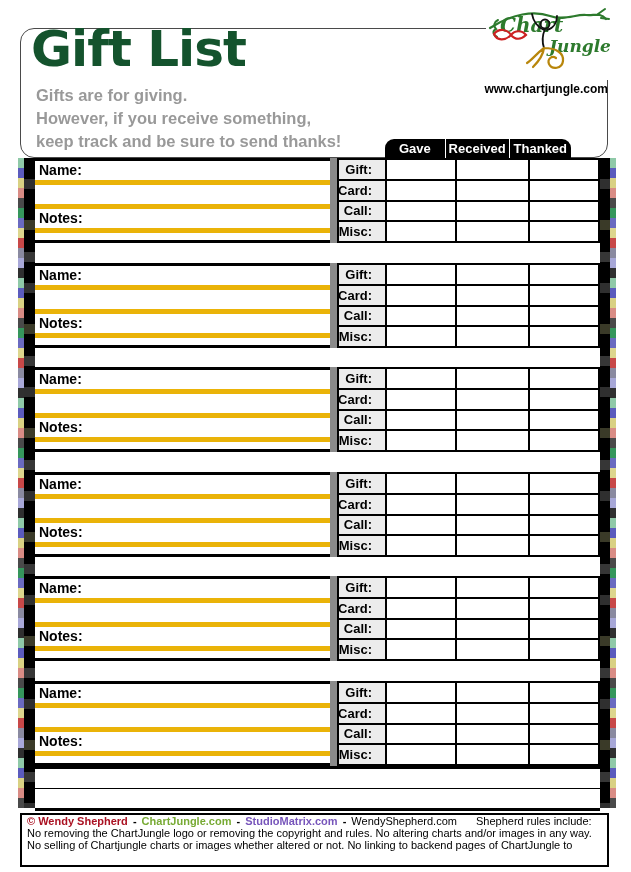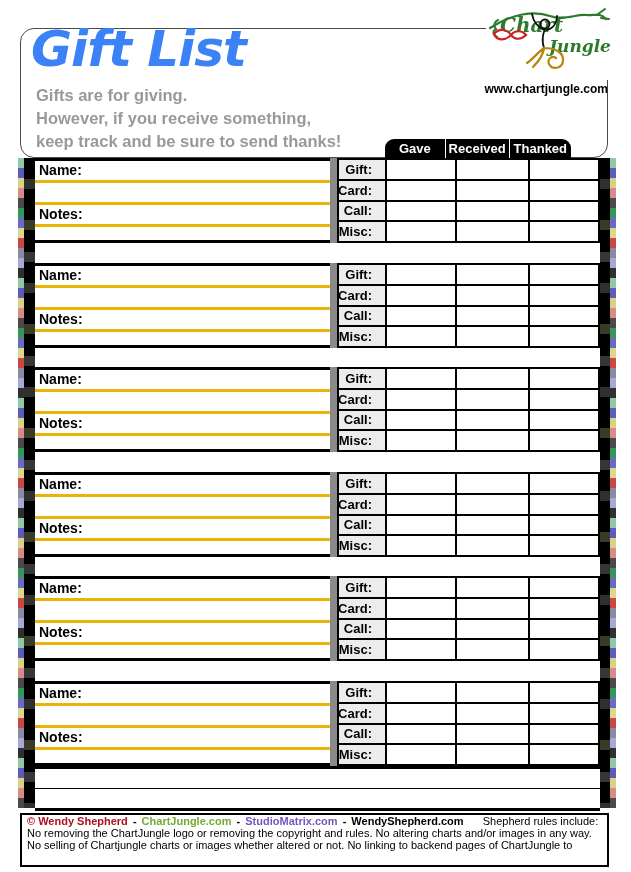--- a/index.html
+++ b/index.html
@@ -4,21 +4,21 @@
 <style>
   html,body{margin:0;padding:0;background:#fff;}
   .page{position:relative;width:631px;height:872px;background:#fff;overflow:hidden;
         font-family:"Liberation Sans",sans-serif;color:#000;}
 
   
   .page-frame{position:absolute;left:20px;top:28px;width:588px;height:130px;
     border:1px solid #4a4a4a;border-radius:14px;box-sizing:border-box;}
 
   .title{position:absolute;left:31px;top:20px;font-size:50px;font-weight:bold;
-    color:#3b82f6;font-family:"DejaVu Sans",sans-serif;letter-spacing:-1px;font-style:italic;}
+    color:#14532d;font-family:"DejaVu Sans",sans-serif;letter-spacing:-1px;}
   .tagline{position:absolute;left:36px;top:84px;font-size:16.5px;font-weight:bold;
     color:#999999;line-height:23px;white-space:nowrap;}
 
   .logo-box{position:absolute;left:486px;top:2px;width:124px;height:78px;background:#fff;z-index:2;}
   .website{position:absolute;left:400px;top:82px;width:208px;text-align:right;
     font-weight:bold;font-size:12px;z-index:2;}
 
   
   .status-bar{position:absolute;left:385px;top:139px;width:186px;height:19px;background:#000;
     border-radius:9px 9px 0 0;display:flex;color:#fff;font-weight:bold;font-size:13px;z-index:3;}
@@ -45,21 +45,21 @@
   .entry{position:absolute;left:35px;width:565px;height:85px;}
   #entries .entry:nth-child(1){top:158px;}
   #entries .entry:nth-child(2){top:263px;}
   #entries .entry:nth-child(3){top:367px;}
   #entries .entry:nth-child(4){top:472px;}
   #entries .entry:nth-child(5){top:576px;}
   #entries .entry:nth-child(6){top:681px;}
 
   .panel{position:absolute;left:0;top:0;width:295px;height:85px;box-sizing:border-box;
     border-top:3px solid #000;border-bottom:3px solid #000;background:#fff;}
-  .prow{height:19px;border-bottom:3px solid #eab308;}
+  .prow{height:19px;border-bottom:5px solid #eab308;}
   .prow.last{border-bottom:none;}
   .plabel{font-weight:bold;font-size:14px;padding-left:4px;line-height:19px;display:inline-block;}
 
   .vsep{position:absolute;left:295px;top:0;width:7px;height:85px;background:#8a8a8a;}
 
   .egrid{position:absolute;left:302px;top:0;width:263px;height:85px;box-sizing:border-box;
     background:#000;display:grid;grid-template-columns:46px 68px 71px 68px;
     grid-template-rows:repeat(4,1fr);gap:2px;padding:2px;}
   .lbl{background:#ececec;font-weight:bold;font-size:13px;display:flex;
     align-items:center;justify-content:flex-end;padding-right:13px;}
@@ -70,21 +70,21 @@
     border-top:3px solid #000;border-bottom:3px solid #000;background:#fff;}
   .xrow{height:19px;}
   .xrow.first{border-bottom:1px solid #000;}
 
   
   .copyright-box{position:absolute;left:20px;top:813px;width:589px;height:54px;box-sizing:border-box;
     border:2px solid #000;padding:1px 5px;font-size:11px;line-height:11.8px;white-space:nowrap;}
   .owner{color:#aa1122;font-weight:bold;}
   .lnk-green{color:#77aa33;font-weight:bold;}
   .lnk-purple{color:#7755bb;font-weight:bold;}
-  .lnk-black{color:#000;font-weight:bold;}
+  .lnk-black{color:#000;font-weight:normal;}
   .dash{font-weight:bold;padding:0 2px;}
   .rules-heading{margin-left:16px;}
 </style>
 </head>
 <body>
 
 <div class="page">
 
   <div class="page-frame"></div>
 

